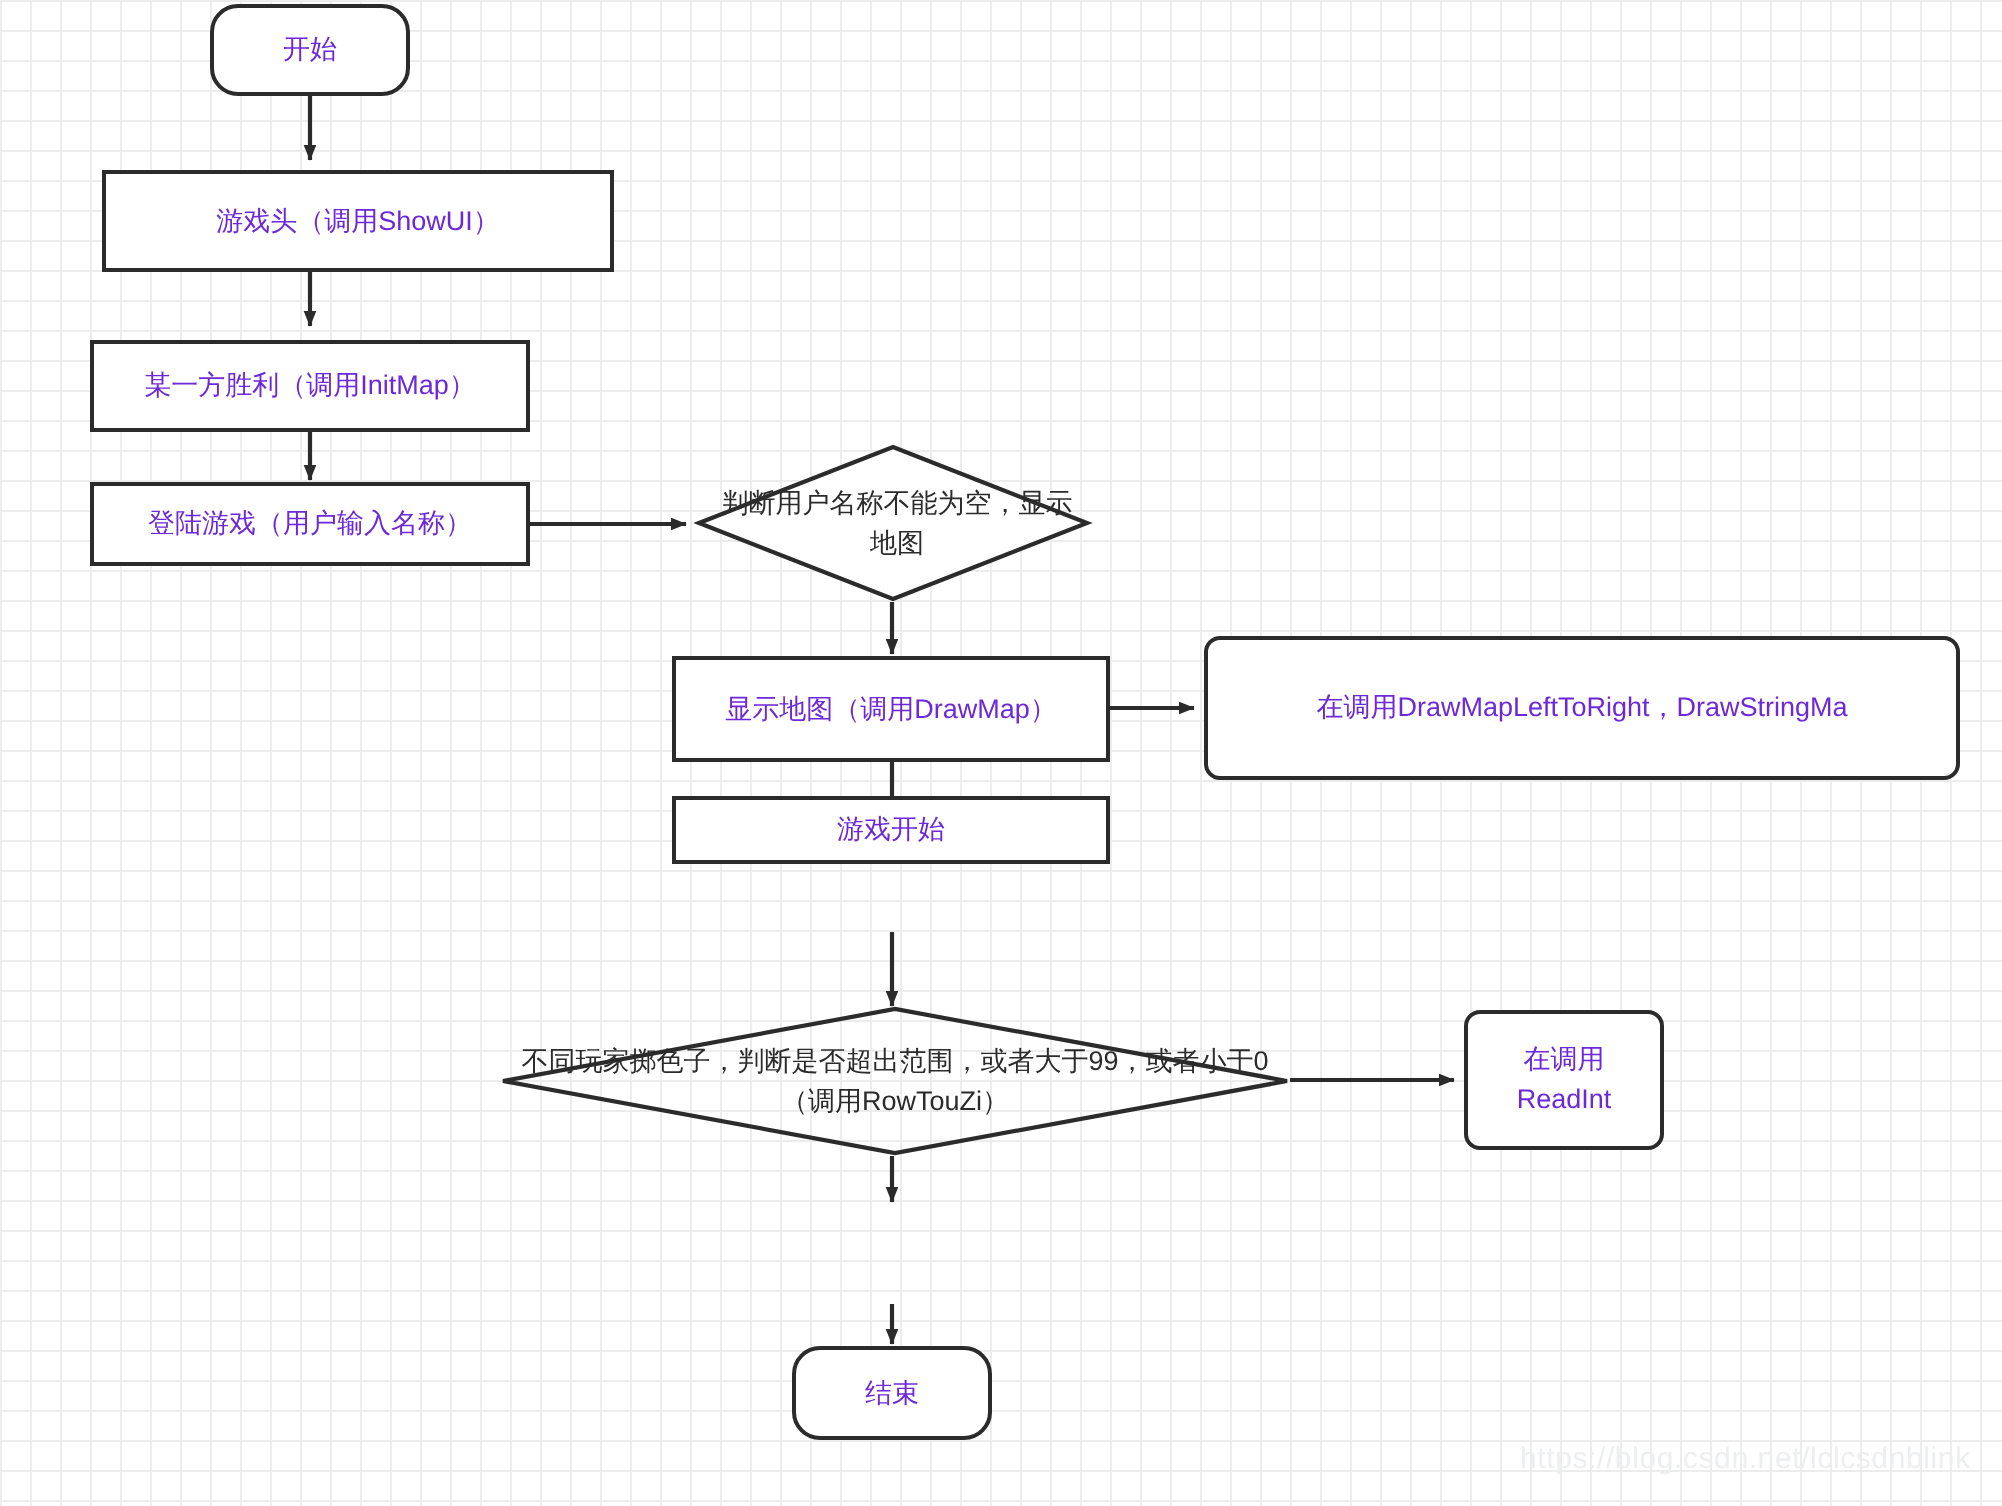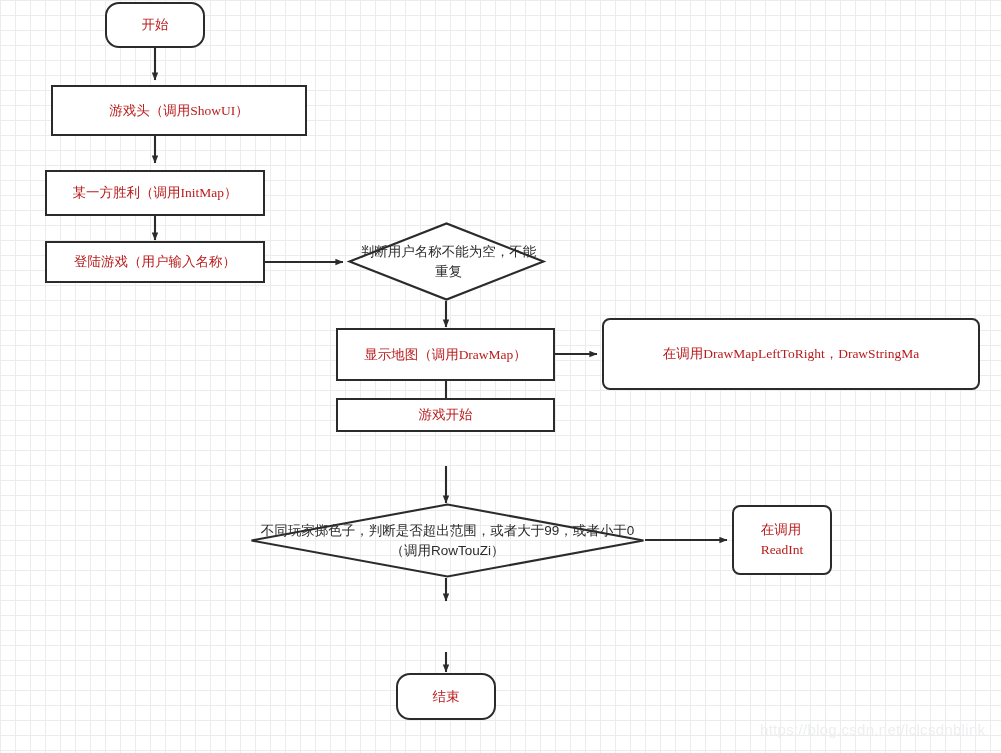--- a/index.html
+++ b/index.html
@@ -21,27 +21,27 @@
     background-position: 0 0, 0 0, 0 0, 0 0;
     overflow: hidden;
     font-family: "Liberation Sans", "DejaVu Sans", sans-serif;
   }
   .node {
     position: absolute;
     box-sizing: border-box;
     display: flex;
     align-items: center;
     justify-content: center;
-    color: #b91c1c;
+    text-align: center;
+    color: #6d28d9;
     font-size: 13.5px;
     line-height: 1.45;
     background: #ffffff;
     border: 2px solid #2b2b2b;
     padding: 2px 6px;
-    font-family: Liberation Serif, serif;
   }
   .node.terminator { border-radius: 14px; }
   .node.rounded { border-radius: 8px; }
   .node-label { display: block; }
   .diamond-wrap {
     position: absolute;
     box-sizing: border-box;
   }
   .diamond-wrap svg {
     position: absolute;
@@ -120,21 +120,21 @@
 
   <div class="node" style="left:45px; top:241px; width:220px; height:42px;">
     <span class="node-label">登陆游戏（用户输入名称）</span>
   </div>
 
   <div class="diamond-wrap" style="left:348px; top:222px; width:197px; height:79px;">
     <svg width="197" height="79" viewBox="0 0 197 79" xmlns="http://www.w3.org/2000/svg">
       <polygon points="1.5,39.5 98.5,1.5 195.5,39.5 98.5,77.5" fill="#ffffff" stroke="#2b2b2b" stroke-width="2.1"></polygon>
     </svg>
     <div class="diamond-text" style="padding:0 2px;">
-      <span class="node-label" style="width:185px; display:block;">判断用户名称不能为空，不能重复</span>
+      <span class="node-label" style="width:185px; display:block;">判断用户名称不能为空，显示地图</span>
     </div>
   </div>
 
   <div class="node rounded" style="left:602px; top:318px; width:378px; height:72px;">
     <span class="node-label">在调用DrawMapLeftToRight，DrawStringMa</span>
   </div>
 
   <div class="node" style="left:336px; top:328px; width:219px; height:53px;">
     <span class="node-label">显示地图（调用DrawMap）</span>
   </div>

